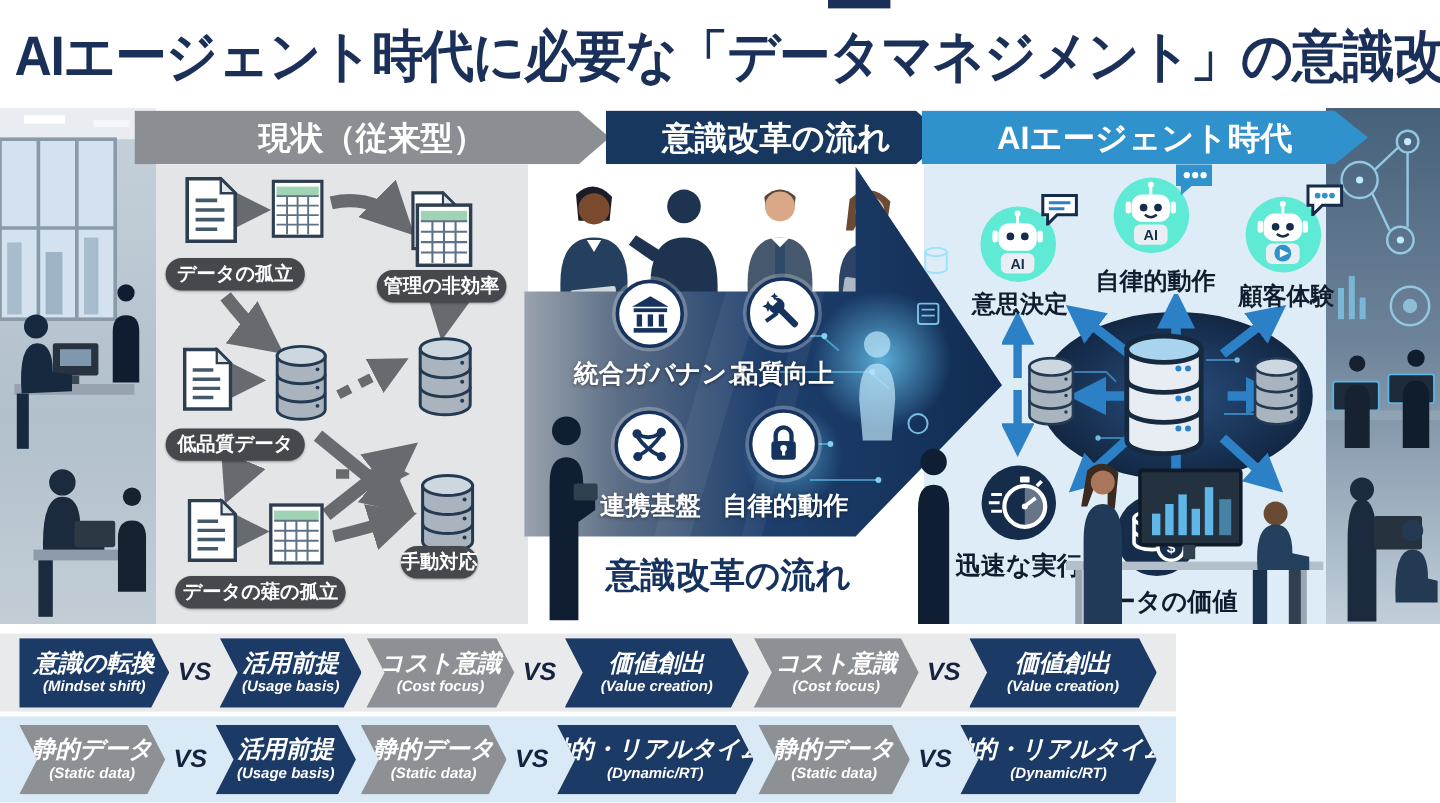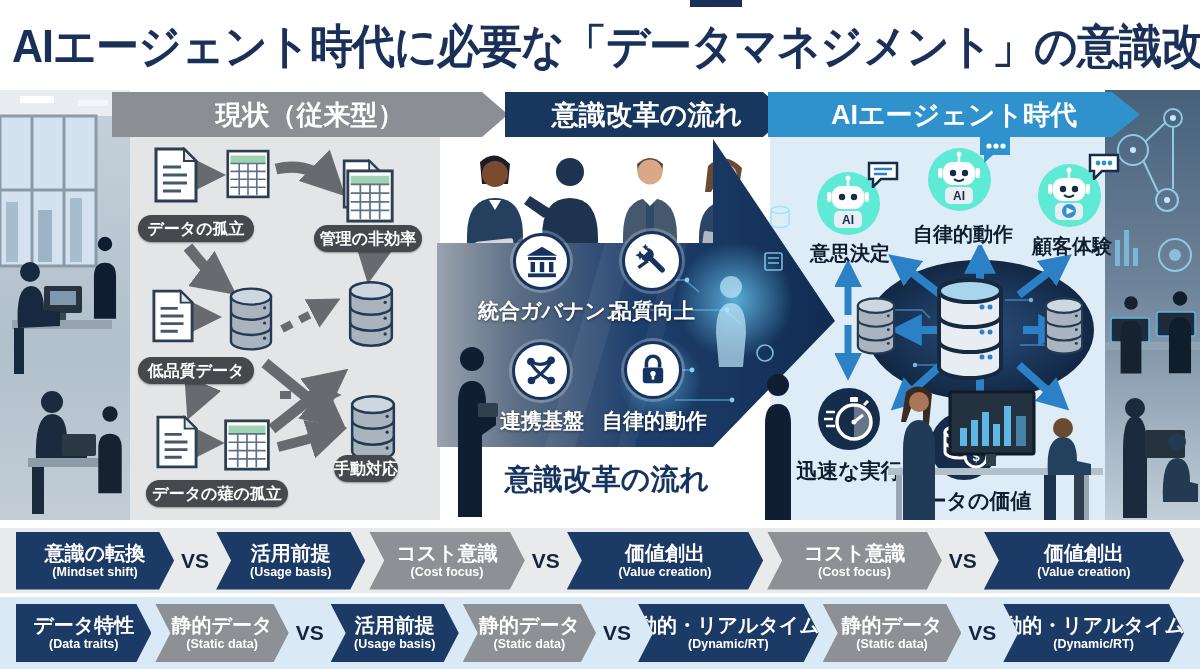--- a/index.html
+++ b/index.html
@@ -44,21 +44,21 @@
   .flow-caption{position:absolute;left:482px;top:460px;width:250px;text-align:center;
     font-size:29px;font-weight:900;color:#16335f;z-index:3;white-space:nowrap;}
 
   .agent-circle{position:absolute;width:63px;height:63px;border-radius:50%;background:#5eead4;z-index:3;}
   .agent-label{position:absolute;color:#101d2e;font-weight:800;font-size:20px;text-align:center;white-space:nowrap;z-index:3;}
   .outcome-circle{position:absolute;border-radius:50%;background:#152c4a;z-index:3;}
   .dome-svg{position:absolute;left:835px;top:245px;width:270px;height:230px;z-index:2;}
   .people-svg{position:absolute;z-index:3;}
 
   
-  .vsrow{position:absolute;left:0;width:1200px;display:flex;align-items:center;padding:0 16px;gap:4px;}
+  .vsrow{position:absolute;left:0;width:980px;display:flex;align-items:center;padding:0 16px;gap:4px;font-style:italic;}
   .row1{top:528px;height:65px;background:#e9eaec;}
   .row2{top:597px;height:72px;background:#d9e9f5;}
   .chev{height:58px;display:flex;flex-direction:column;align-items:center;justify-content:center;color:#fff;
     min-width:0;padding:0 14px;line-height:1.15;}
   .chev .t{font-size:20px;font-weight:800;white-space:nowrap;}
   .chev .s{font-size:12.5px;font-weight:600;white-space:nowrap;}
   .chev-navy{background:#1c3a66;}
   .chev-gray{background:#8d9094;}
   .chev-mid{clip-path:polygon(0 0,calc(100% - 15px) 0,100% 50%,calc(100% - 15px) 100%,0 100%,15px 50%);}
   .chev-first{clip-path:polygon(0 0,calc(100% - 15px) 0,100% 50%,calc(100% - 15px) 100%,0 100%);}
@@ -573,24 +573,20 @@
       <span class="s">(Cost focus)</span>
     </div>
     <div class="vs">VS</div>
     <div class="chev chev-navy chev-mid" style="flex:1.35">
       <span class="t">価値創出</span>
       <span class="s">(Value creation)</span>
     </div>
   </div>
 
   <div class="vsrow row2">
-    <div class="chev chev-navy chev-first" style="flex:1.02">
-      <span class="t">データ特性</span>
-      <span class="s">(Data traits)</span>
-    </div>
     <div class="chev chev-gray chev-mid" style="flex:1.0">
       <span class="t">静的データ</span>
       <span class="s">(Static data)</span>
     </div>
     <div class="vs">VS</div>
     <div class="chev chev-navy chev-mid" style="flex:0.95">
       <span class="t">活用前提</span>
       <span class="s">(Usage basis)</span>
     </div>
     <div class="chev chev-gray chev-mid" style="flex:1.0">

